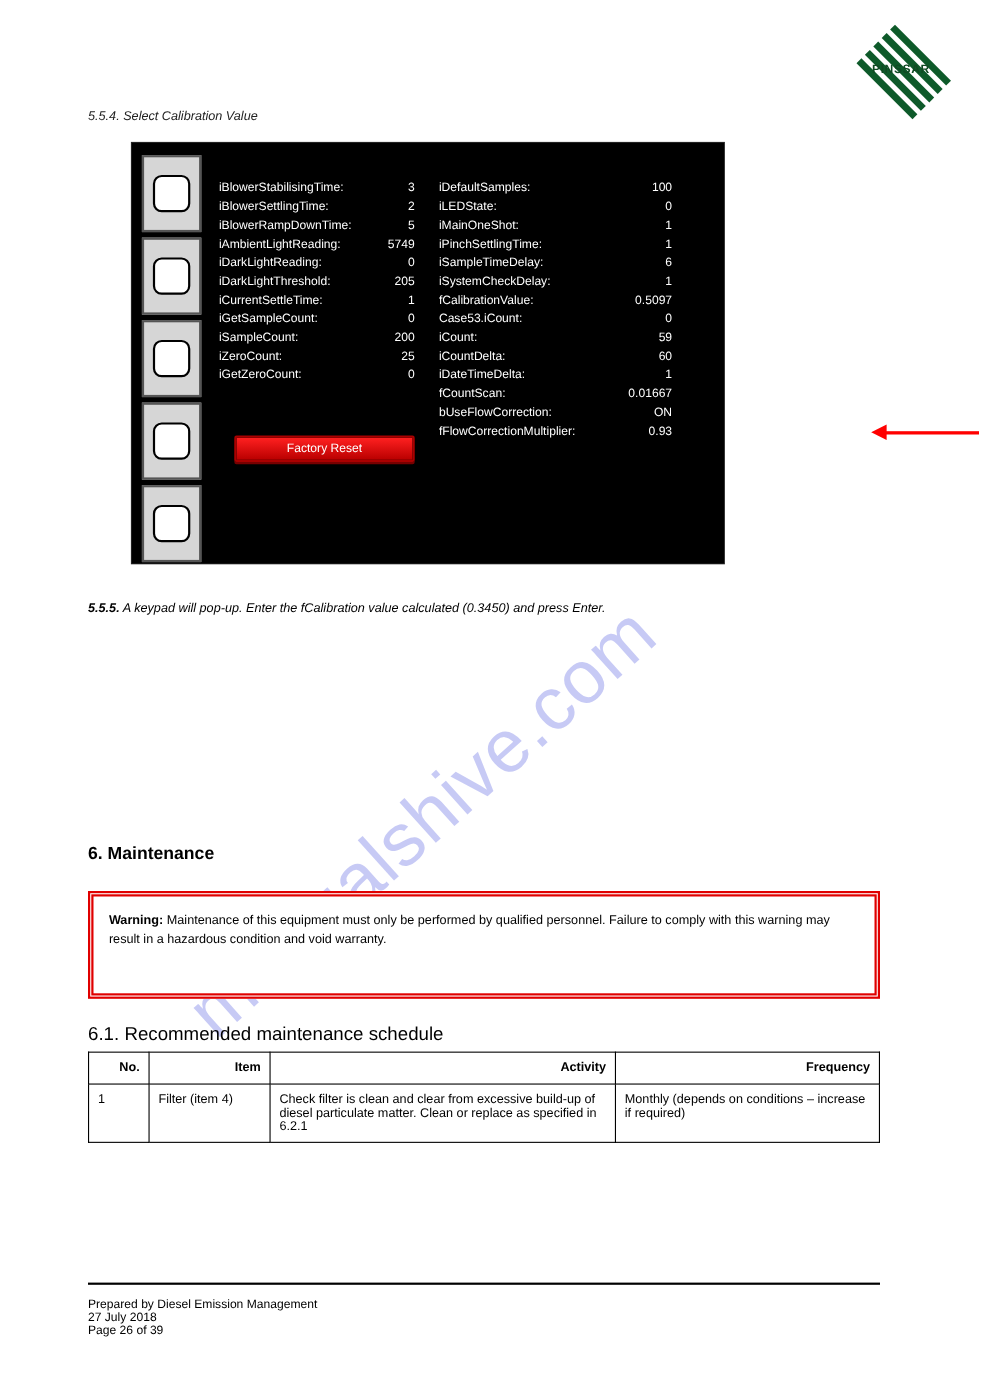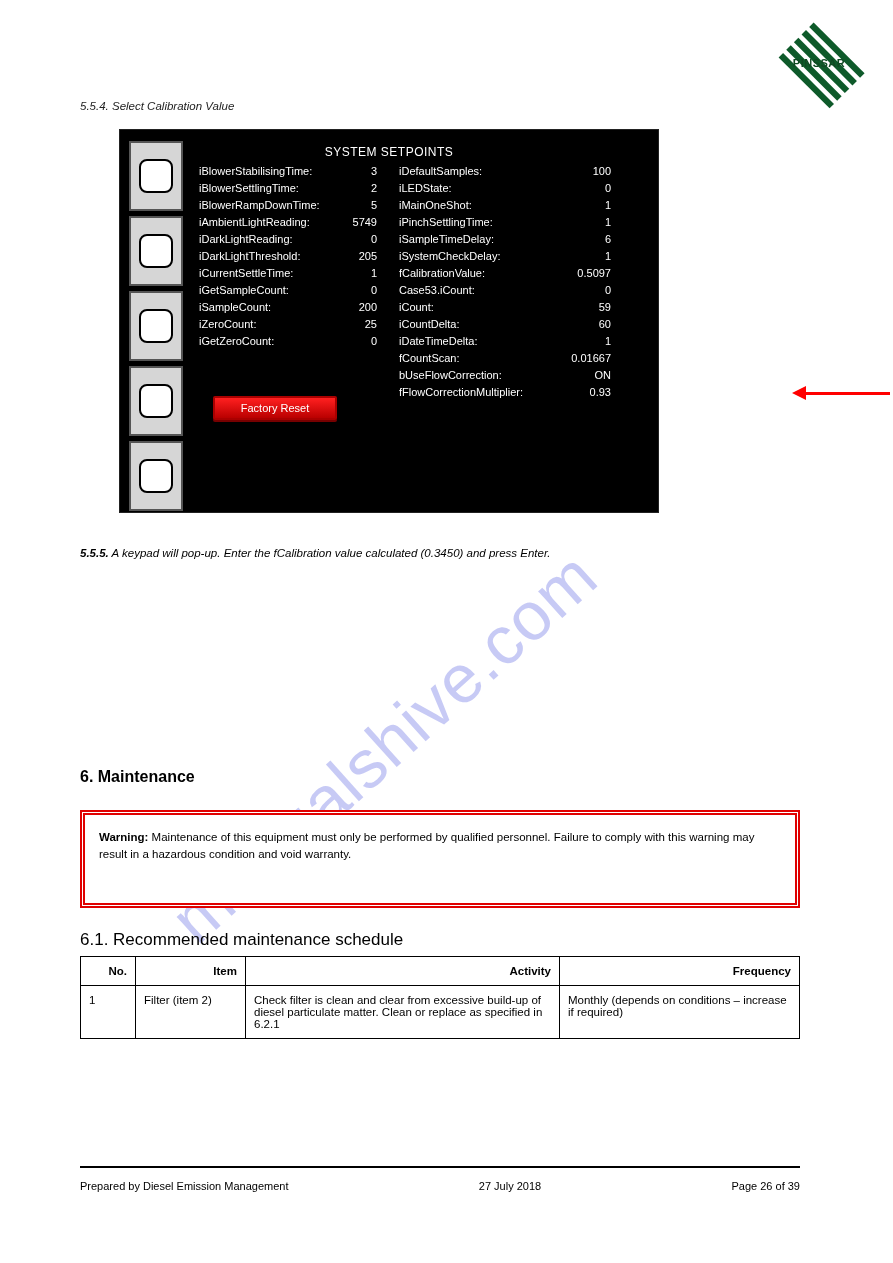--- a/index.html
+++ b/index.html
@@ -12,40 +12,40 @@
   .screen-area { position: absolute; top: 130px; left: 120px; width: 560px; height: 382px; }
   .screen { width: 538px; height: 382px; background: #000; border: 1px solid #000; position: relative; box-shadow: 0 0 0 1px #222; }
   .side-buttons { position: absolute; left: 8px; top: 10px; width: 54px; }
   .side-btn-slot { width: 54px; height: 70px; border: 2px solid #555; background: #d6d6d6; margin-bottom: 5px; display:flex; align-items:center; justify-content:center; }
   .side-btn { width: 34px; height: 34px; background: #fff; border: 2px solid #000; border-radius: 8px; }
   .panel-title { position:absolute; top: 14px; left: 0; width: 100%; text-align:center; color:#fff; font-size:12px; font-family: Verdana, Arial, sans-serif; letter-spacing: .5px; }
   .cols { position:absolute; top: 32px; left: 78px; width: 450px; color:#fff; font-family: Verdana, Arial, sans-serif; font-size: 11px; line-height: 17px; }
   .row { display:flex; }
   .lab { width: 140px; }
   .val { width: 48px; text-align: right; padding-right: 10px; }
-  .red-btn { position:absolute; left: 92px; top: 265px; width: 124px; height: 24px; background: linear-gradient(#ff2020, #b90000); border: 2px solid #a00; color: #fff; font-size: 11px; font-family: Verdana, Arial, sans-serif; display:flex; align-items:center; justify-content:center; border-radius: 2px; box-shadow: 0 2px 0 #700; }
+  .red-btn { position:absolute; left: 92px; top: 265px; width: 164px; height: 24px; background: linear-gradient(#ff2020, #b90000); border: 2px solid #a00; color: #fff; font-size: 11px; font-family: Verdana, Arial, sans-serif; display:flex; align-items:center; justify-content:center; border-radius: 2px; box-shadow: 0 2px 0 #700; }
   .arrow { position:absolute; left: 672px; top: 253px; width: 100px; height: 20px; }
   .arrow-line { position:absolute; left: 12px; top: 9px; width: 86px; height: 3px; background: #ff0000; }
   .arrow-head { position:absolute; left: 0; top: 3px; width: 0; height: 0; border-top: 7px solid transparent; border-bottom: 7px solid transparent; border-right: 14px solid #ff0000; }
   .watermark { position:absolute; left: 155px; top: 330px; font-size: 68px; color: rgba(80,90,225,0.32); transform: rotate(-42deg); transform-origin: left top; font-family: Arial, sans-serif; letter-spacing: 1px; pointer-events:none; white-space: nowrap; top: 900px; }
   .post-text { position:absolute; top: 545px; left: 80px; width: 720px; font-family: Verdana, Arial, sans-serif; font-size: 11.5px; color: #000; line-height: 1.55; }
   .post-text p { margin-bottom: 10px; font-style: italic; }
   .section-num { font-weight: bold; }
   .section-hdr { position:absolute; top: 768px; left: 80px; font-family: Verdana, Arial, sans-serif; font-size: 16px; }
   .section-6 { font-weight: bold; }
   .warn-box { position:absolute; top: 810px; left: 80px; width: 720px; height: 98px; }
   .warn-outer { width: 100%; height: 100%; background:#fff; border: 5px double #e00000; padding: 14px 14px; }
   .warn-inner { font-family: Verdana, Arial, sans-serif; font-size: 11.5px; line-height: 1.45; }
   .warn-word { font-weight: bold; }
   .sched { position:absolute; top: 930px; left: 80px; font-family: Verdana, Arial, sans-serif; font-size: 17px; }
   .tbl { position:absolute; top: 956px; left: 80px; width: 720px; border-collapse: collapse; font-family: Verdana, Arial, sans-serif; font-size: 11.5px; }
   .tbl th, .tbl td { border: 1px solid #000; padding: 8px 8px; text-align: left; vertical-align: top; }
   .tbl th { font-weight: bold; text-align: right; }
   .footer { position:absolute; top: 1166px; left: 80px; width: 720px; border-top: 2px solid #000; padding-top: 6px; font-family: Verdana, Arial, sans-serif; font-size: 11px; display:flex; justify-content: space-between; }
-  .footer-text { display:flex; justify-content:space-between; width:100%; padding-top:6px;}
+  .footer-text { display:flex; justify-content:space-between; width:100%; padding-top:6px;flex-direction:column;}
 </style>
 </head>
 <body>
 
 <div class="page">
 
   <div class="logo">
     <svg class="logo-svg" width="90" height="90" viewBox="0 0 100 100">
       <g transform="rotate(45 50 50)">
         <rect x="10" y="20" width="80" height="7" fill="#0e5a2a"></rect>
@@ -72,21 +72,20 @@
         <div class="side-btn-slot">
             <div class="side-btn"></div>
           </div>
         <div class="side-btn-slot">
             <div class="side-btn"></div>
           </div>
         <div class="side-btn-slot">
             <div class="side-btn"></div>
           </div>
       </div>
-      <div class="panel-title">SYSTEM SETPOINTS</div>
       <div class="cols">
         <div id="left-col" style="position:absolute; left:0; top:0; width:200px;">
             <div class="row">
               <div class="lab">iBlowerStabilisingTime:</div>
               <div class="val">3</div>
             </div>
             <div class="row">
               <div class="lab">iBlowerSettlingTime:</div>
               <div class="val">2</div>
             </div>
@@ -220,21 +219,21 @@
       <tr>
         <th style="width:55px">No.</th>
         <th style="width:110px">Item</th>
         <th>Activity</th>
         <th style="width:240px">Frequency</th>
       </tr>
     </thead>
     <tbody>
       <tr>
         <td>1</td>
-        <td>Filter (item 2)</td>
+        <td>Filter (item 4)</td>
         <td>Check filter is clean and clear from excessive build-up of diesel particulate matter. Clean or replace as specified in 6.2.1</td>
         <td>Monthly (depends on conditions – increase if required)</td>
       </tr>
     </tbody>
   </table>
 
   <div class="footer">
     <div class="footer-text">
       <span>Prepared by Diesel Emission Management</span>
       <span>27 July 2018</span>

